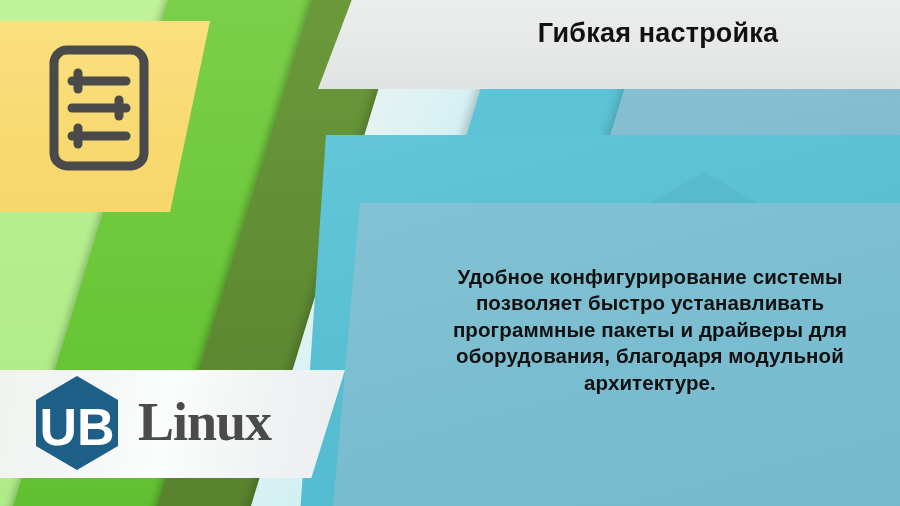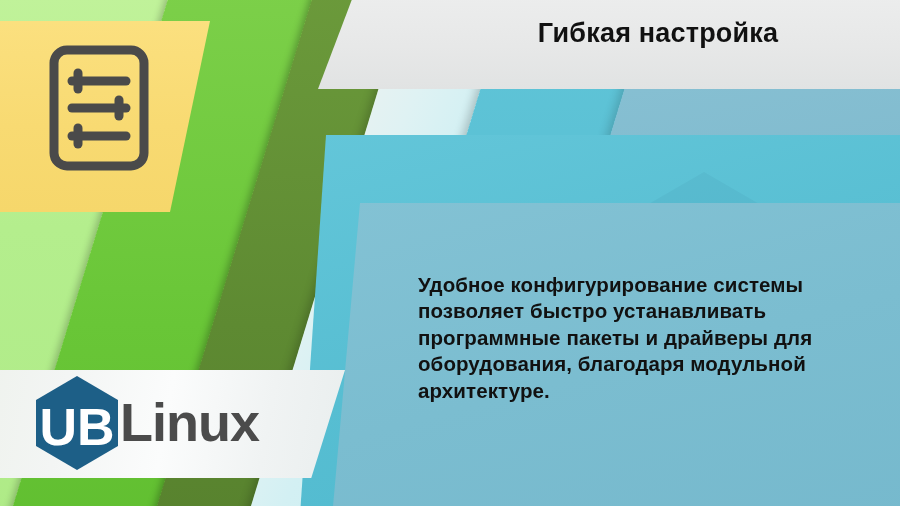--- a/index.html
+++ b/index.html
@@ -130,27 +130,26 @@
     background: linear-gradient(165deg, #83c2d4 0%, #7bbdd0 50%, #76b9cd 100%);
     clip-path: polygon(28px 0, 100% 0, 100% 100%, 0 100%);
     box-shadow: 0 2px 7px rgba(0,0,0,0.13);
   }
 
   .body-text {
     position: absolute;
     left: 418px;
     top: 264px;
     width: 464px;
-    text-align: left;
+    text-align: center;
     font-size: 20.5px;
     line-height: 1.29;
     font-weight: bold;
     color: #111111;
     letter-spacing: 0.1px;
-    margin-top: 8px;
   }
 
   
   .icon-panel {
     position: absolute;
     left: -40px;
     top: 21px;
     width: 250px;
     height: 191px;
     background: linear-gradient(180deg, #fbe07f 0%, #f8da72 55%, #f6d76b 100%);
@@ -184,24 +183,25 @@
     display: flex;
     align-items: center;
     height: 100px;
   }
   .logo-hex { width: 86px; height: 96px; display: block; }
   .logo-word {
     font-size: 54px;
     font-weight: bold;
     color: #4b4b4b;
     letter-spacing: -1px;
-    margin-left: 0px;
+    margin-left: 18px;
     line-height: 1;
     position: relative;
     top: -1px;
+    font-family: Liberation Serif, serif;
   }
 </style>
 </head>
 <body>
 
 <div id="slide">
 
   <div class="bg-base"></div>
   <div class="band band-lightgreen"></div>
   <div class="band band-green"></div>

